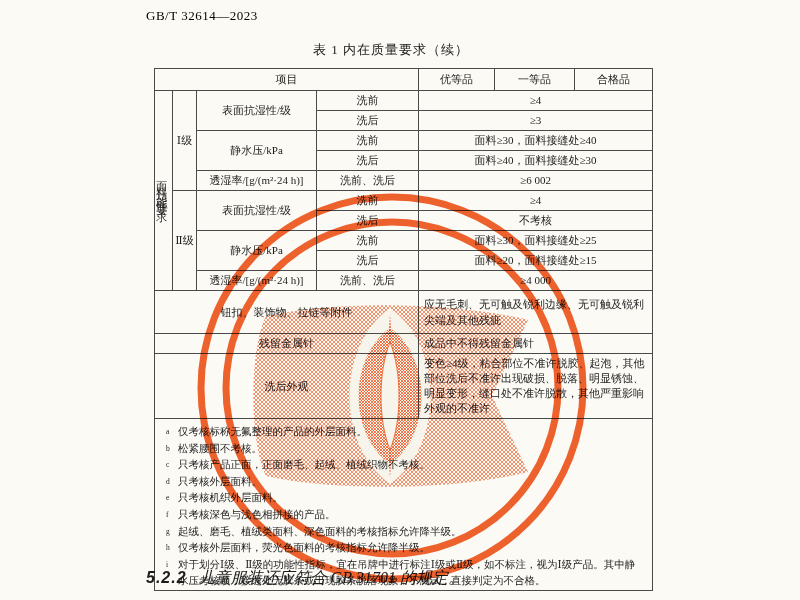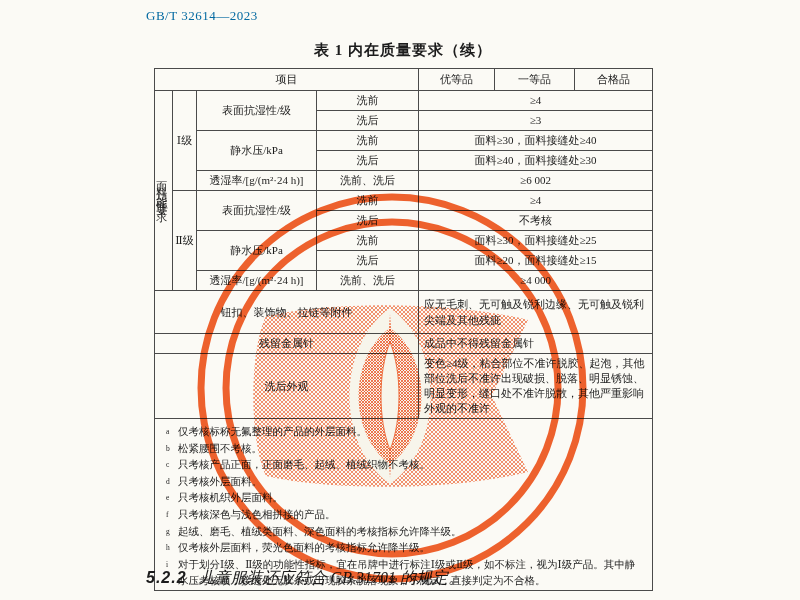--- a/index.html
+++ b/index.html
@@ -7,25 +7,25 @@
   body {
     background: #fbfaf5;
     font-family: "Liberation Serif", "DejaVu Serif", serif;
     color: #1f1f1f;
     position: relative;
   }
   .page { position: absolute; inset: 0; }
 
   .doc-code {
     position: absolute; left: 146px; top: 8px;
-    font-size: 13px; letter-spacing: 0.5px; color: #0369a1;
+    font-size: 13px; letter-spacing: 0.5px; color: #000000;
   }
   .table-title {
-    position: absolute; left: 154px; top: 41px; width: 498px;
-    text-align: center; font-size: 15px; font-weight: bold; color: #1c1c1c;
+    position: absolute; left: 142px; top: 41px; width: 498px;
+    text-align: center; font-size: 13px; font-weight: normal; color: #1c1c1c;
     letter-spacing: 1px;
   }
 
   table.qtable {
     position: absolute; left: 154px; top: 68px;
     width: 498px; border-collapse: collapse; table-layout: fixed;
     font-size: 11px; color: #1c1c1c;
   }
   table.qtable { border: 1.5px solid #3c3c3c; }
   .qtable td {

